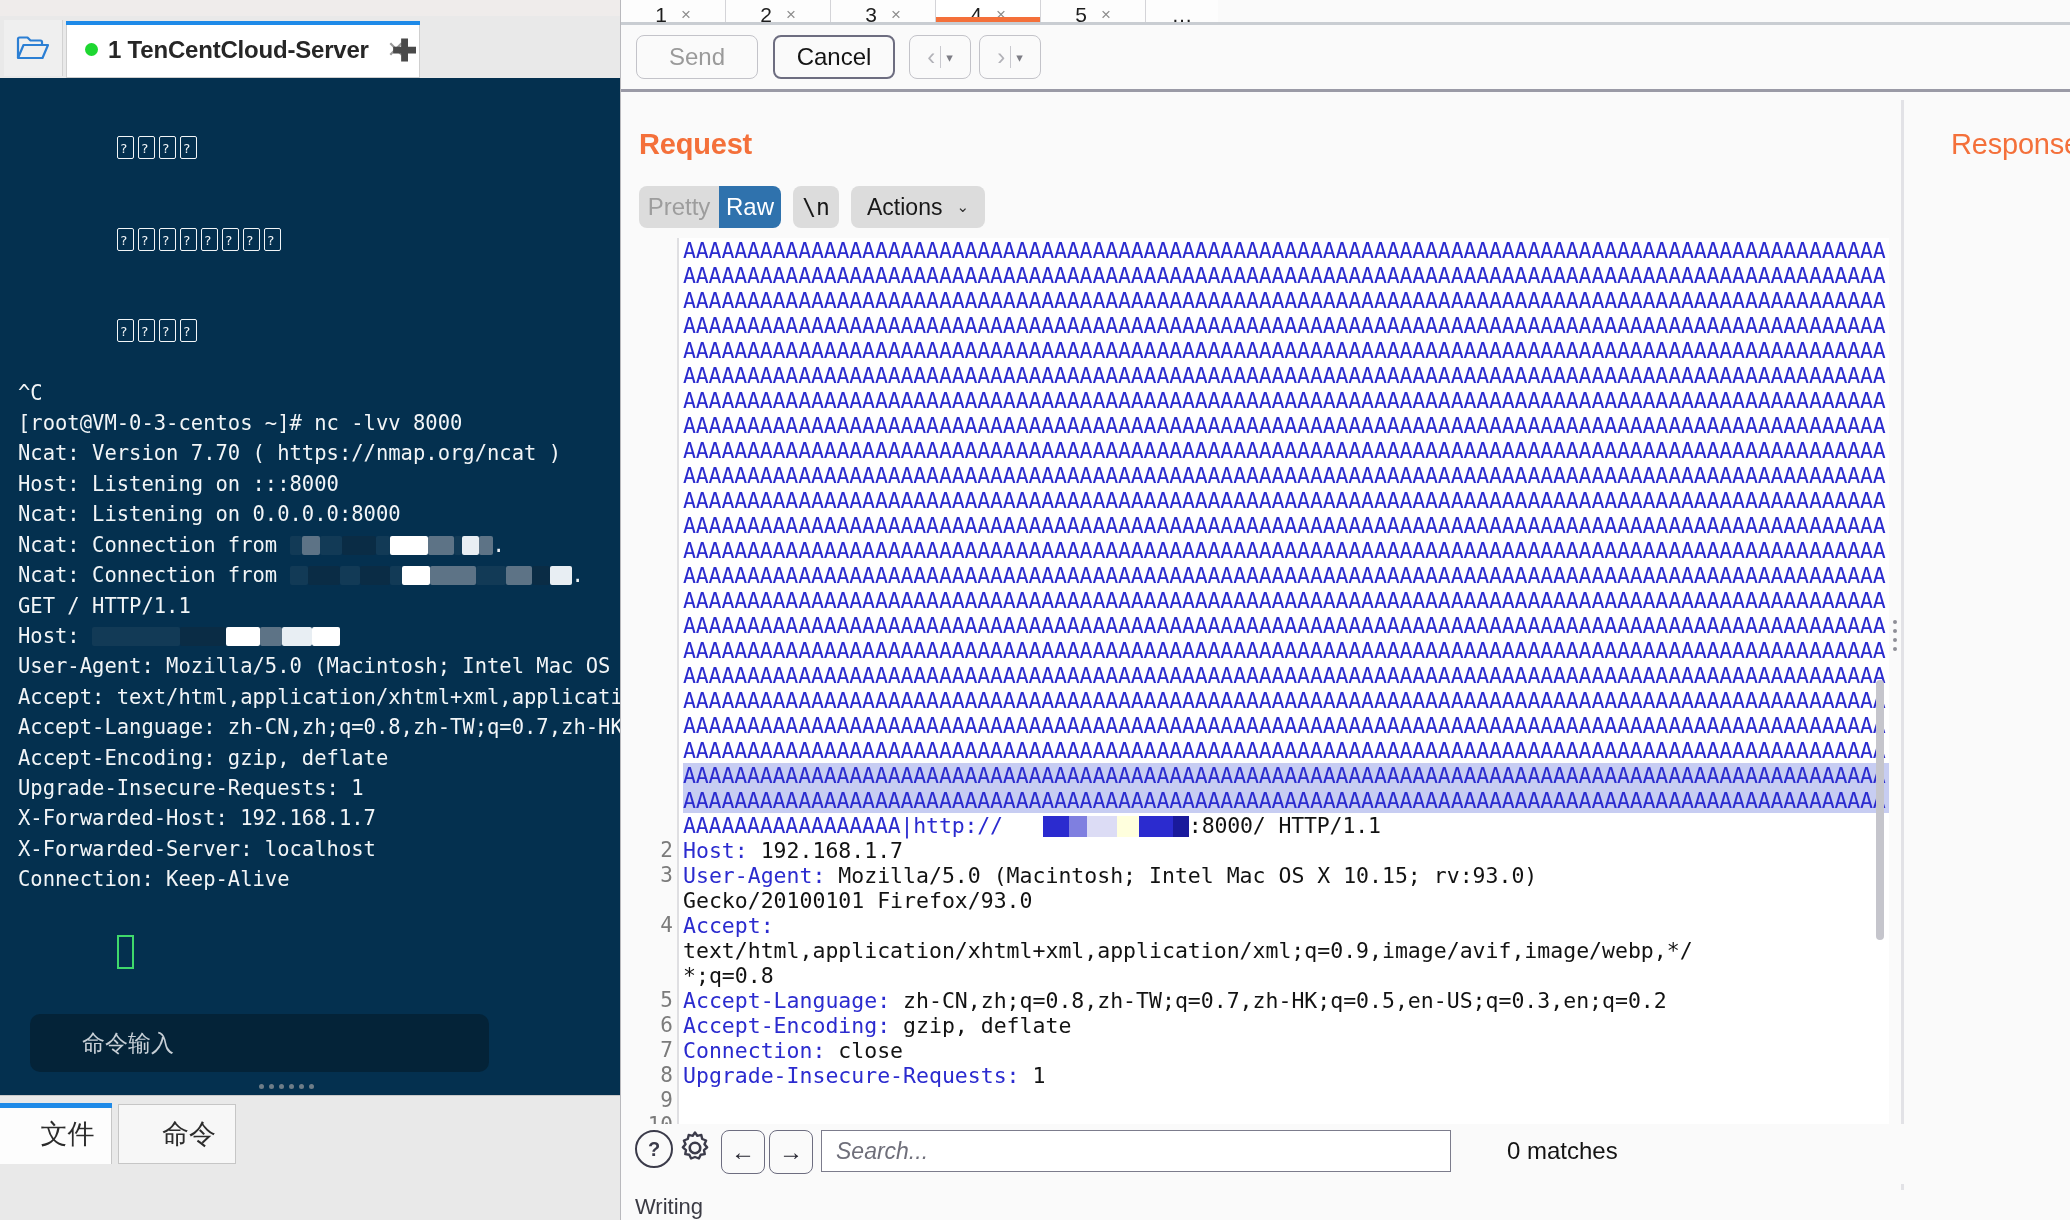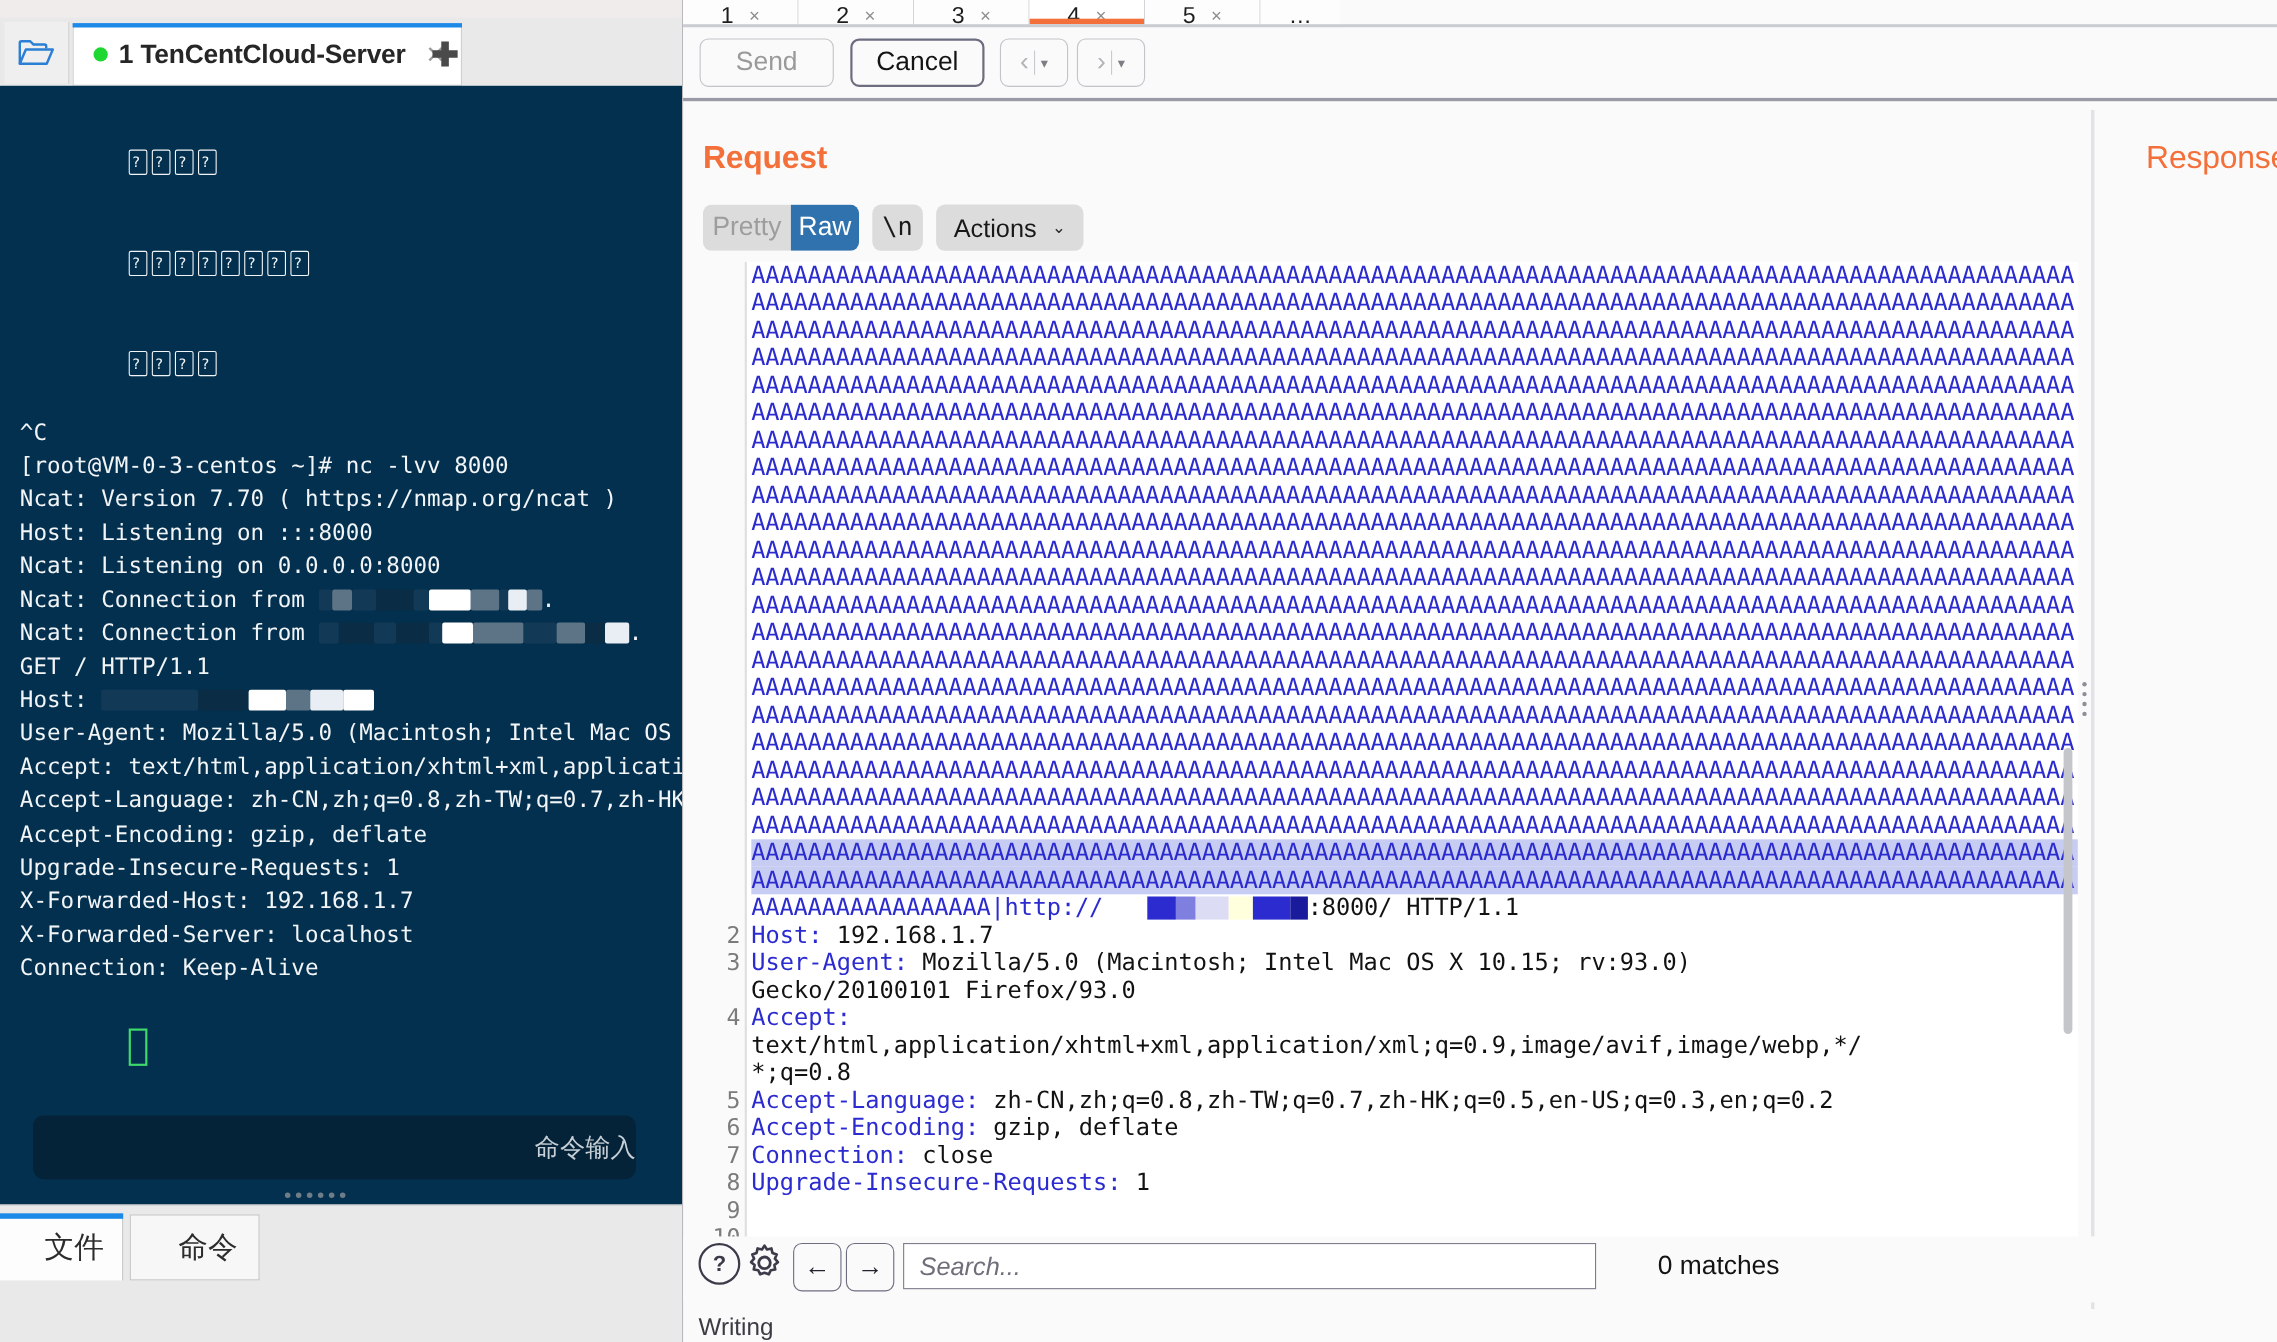--- a/index.html
+++ b/index.html
@@ -35,22 +35,22 @@
   .tofu:after{content:"?";position:absolute;left:2px;top:-3px;font-size:13px;color:#f2f5f7;}
   .redact{display:inline-block;vertical-align:-3px;height:19px;border-radius:2px;}
   .rb-dark{background:#0a2c45;}
   .rb-mid{background:#5d7386;}
   .rb-light{background:#e8eef3;}
   .rb-xlight{background:#ffffff;}
   .rb-blur{background:#123a56;}
 
   .term-cursor{display:inline-block;width:13px;height:30px;border:2px solid #3fd96b;
                vertical-align:-7px;background:transparent;}
-  .cmd-input{position:absolute;left:30px;bottom:24px;width:548px;height:58px;background:#042338;
-             border-radius:10px;display:flex;align-items:center;padding-left:36px;box-sizing:border-box;justify-content:flex-end;}
+  .cmd-input{position:absolute;left:30px;bottom:24px;width:459px;height:58px;background:#042338;
+             border-radius:10px;display:flex;align-items:center;padding-left:52px;box-sizing:border-box;}
   .cmd-input-ph{font-size:23px;color:#c7cfd6;font-family:"DejaVu Sans",sans-serif;}
   .resize-dots{position:absolute;left:226px;bottom:4px;width:120px;height:12px;display:flex;
                align-items:center;justify-content:center;gap:5px;}
   .resize-dots i{width:5px;height:5px;border-radius:50%;background:#6e7d88;display:block;}
 
   .term-bottombar{position:absolute;left:0;bottom:0;width:620px;height:124px;background:#e9e9e9;border-top:1px solid #c9c9c9;}
   .btab{position:absolute;top:8px;height:60px;box-sizing:border-box;display:flex;align-items:center;
         justify-content:center;font-size:27px;color:#2c2c2c;font-family:"DejaVu Sans",sans-serif;padding-left:24px;}
   .btab-active{left:0;width:112px;background:#fdfdfd;border-right:1px solid #c6c6c6;}
   .btab-active:before{content:"";position:absolute;left:0;top:-1px;width:112px;height:5px;background:#1e8ae8;}

